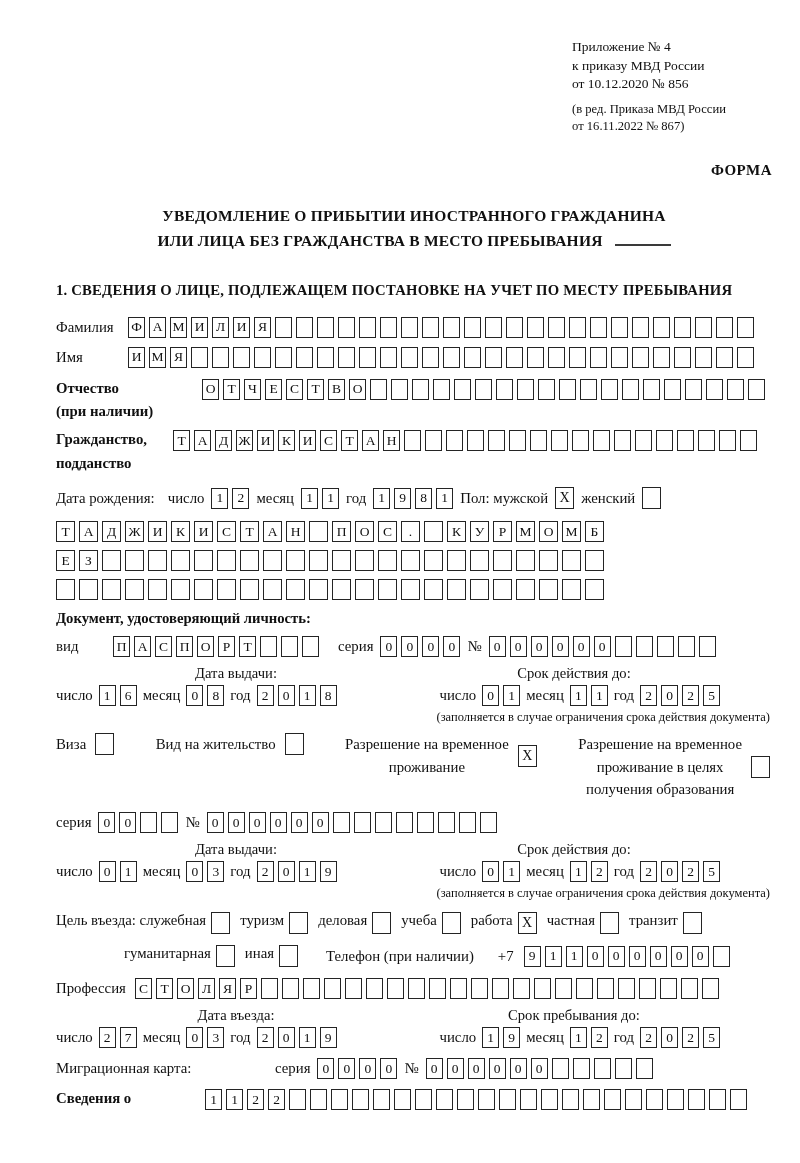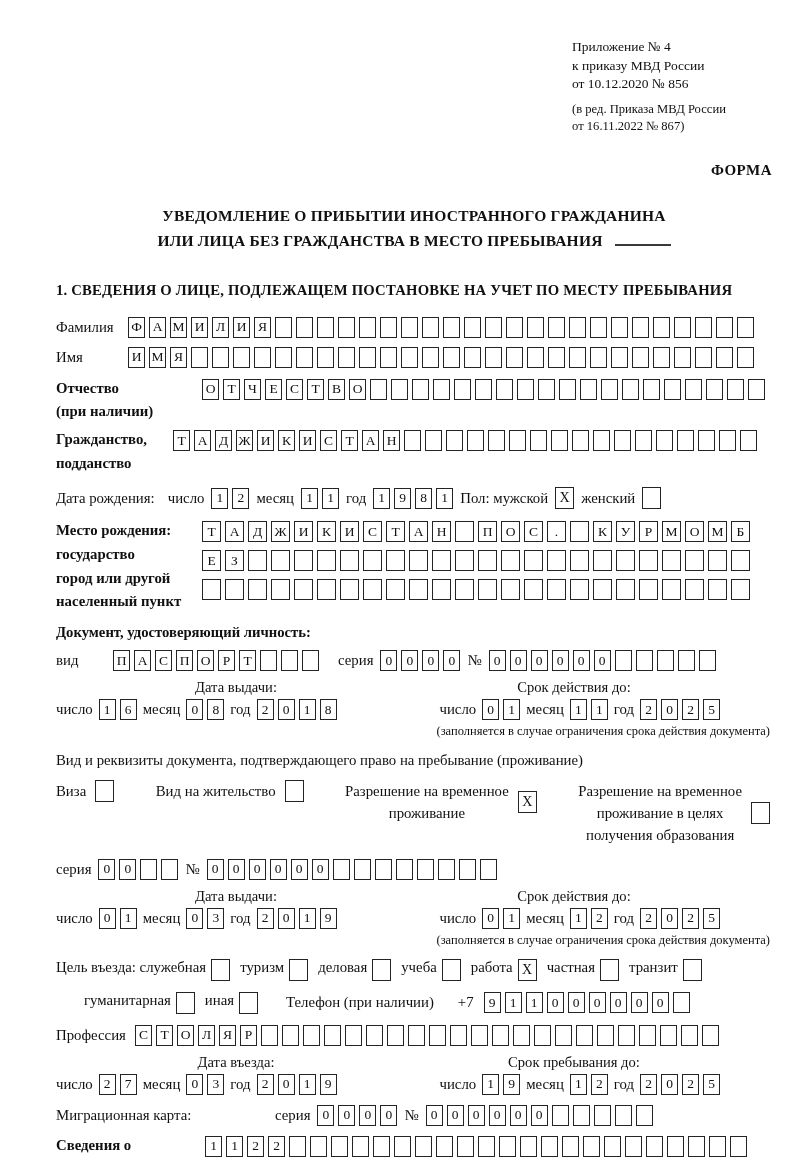--- a/index.html
+++ b/index.html
@@ -236,26 +236,20 @@
     <span class="cells cb">
         <span class="cell">X</span>
       </span>
     <span class="lbl">женский</span>
     <span class="cells cb">
         <span class="cell"></span>
       </span>
   </div>
 
   <div class="row top" style="margin-top:10px">
-    <span class="lblcol" style="width:139px">
-      <div>Место рождения:</div>
-      <div>государство</div>
-      <div>город или другой</div>
-      <div>населенный пункт</div>
-    </span>
     <span class="stack">
       <span class="cells wide">
           <span class="cell">Т</span>
           <span class="cell">А</span>
           <span class="cell">Д</span>
           <span class="cell">Ж</span>
           <span class="cell">И</span>
           <span class="cell">К</span>
           <span class="cell">И</span>
           <span class="cell">С</span>
@@ -409,21 +403,20 @@
       <span class="cells">
           <span class="cell">2</span>
           <span class="cell">0</span>
           <span class="cell">2</span>
           <span class="cell">5</span>
         </span>
     </div>
   </div>
   <div class="note">(заполняется в случае ограничения срока действия документа)</div>
 
-  <div class="para">Вид и реквизиты документа, подтверждающего право на пребывание (проживание)</div>
 
   <div class="opts">
     <span class="opt">
       <span class="lbl">Виза</span>
       <span class="cells cb">
           <span class="cell"></span>
         </span>
     </span>
     <span class="opt">
       <span class="lbl">Вид на жительство</span>
@@ -563,21 +556,21 @@
         </span>
     </span>
     <span class="pair">
       <span class="lbl">транзит</span>
       <span class="cells cb">
           <span class="cell"></span>
         </span>
     </span>
   </div>
 
-  <div class="purpose" style="margin-left:28px">
+  <div class="purpose" style="margin-left:68px">
     <span class="pair">
       <span class="lbl">гуманитарная</span>
       <span class="cells cb">
           <span class="cell"></span>
         </span>
     </span>
     <span class="pair">
       <span class="lbl">иная</span>
       <span class="cells cb">
           <span class="cell"></span>

